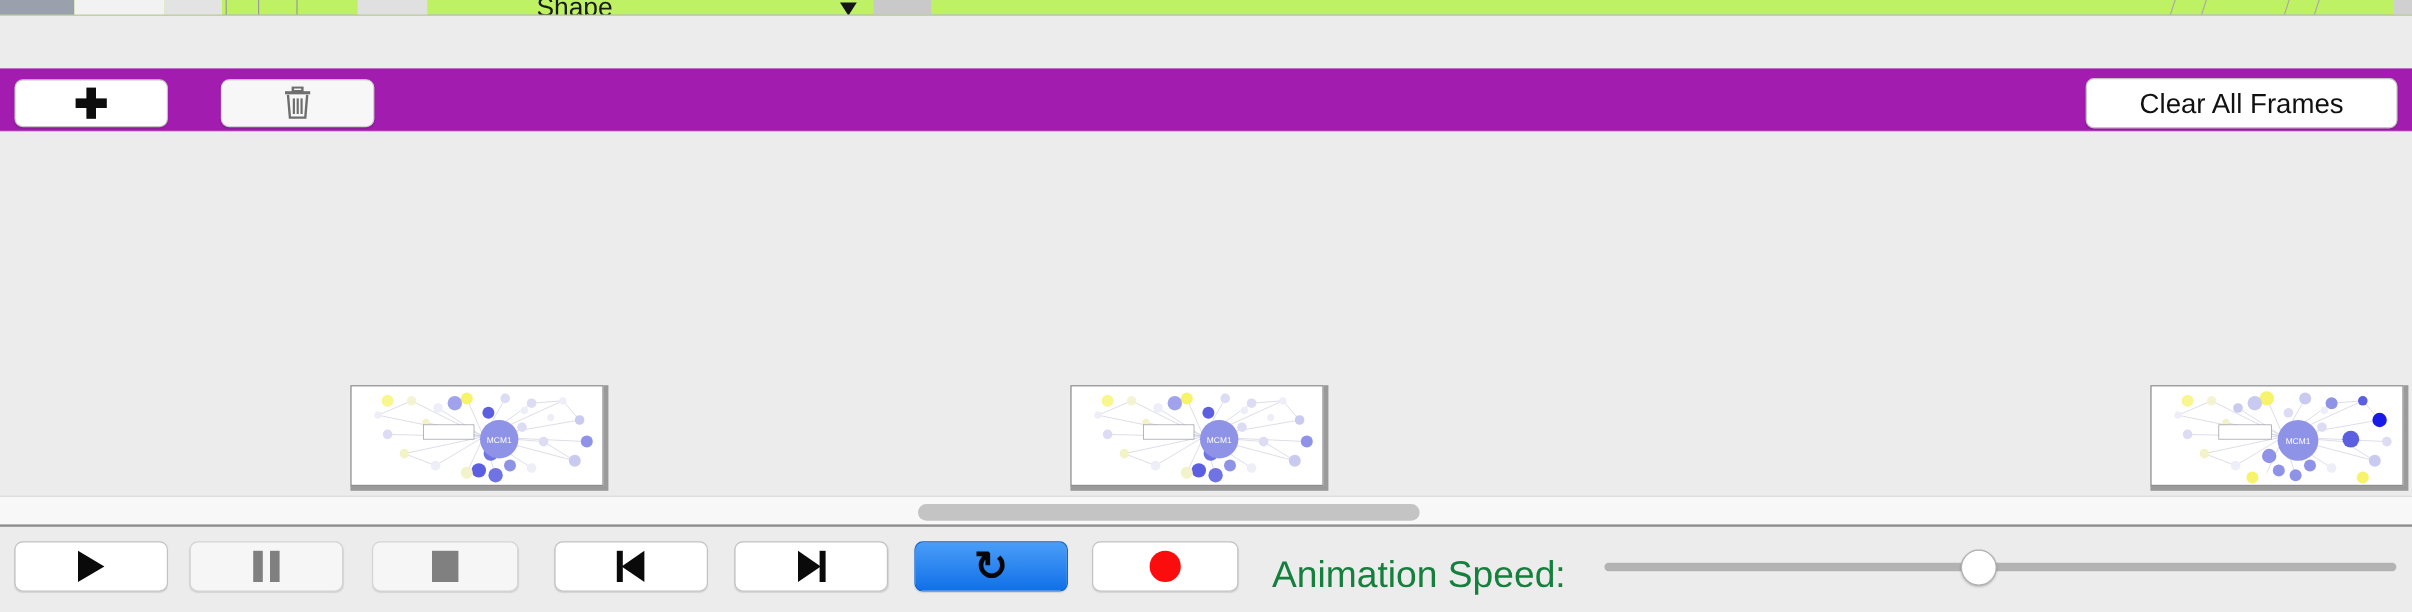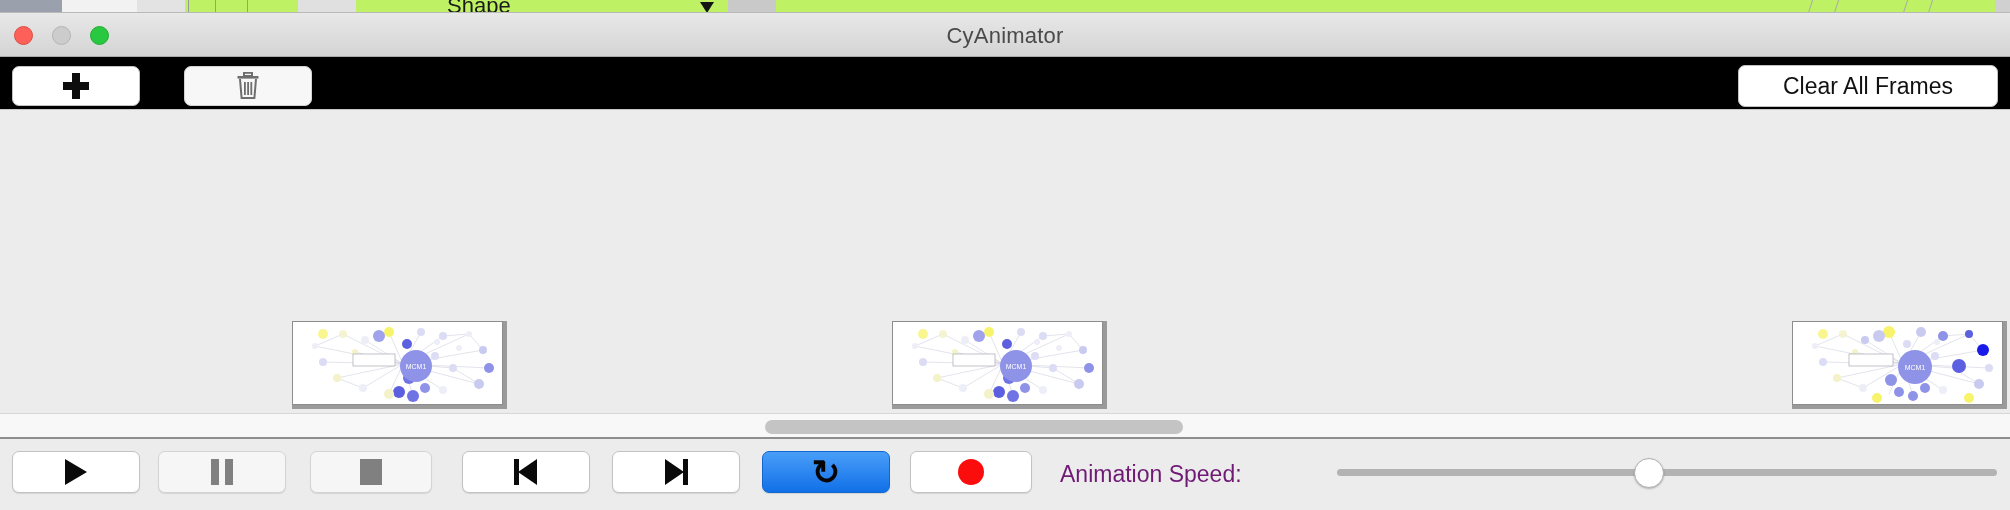--- a/index.html
+++ b/index.html
@@ -55,21 +55,21 @@
   .window-title {
     position: absolute; left: 0; right: 0; top: 10px;
     text-align: center; font-size: 22px; color: #4a4a4a;
     letter-spacing: .2px;
   }
 
   
   .toolbar {
     position: absolute; left: 0; top: 57px;
     width: 2010px; height: 53px;
-    background: #000000;
+    background: #a21caf;
     border-bottom: 1px solid #c6c6c6;
   }
   .btn {
     position: absolute;
     background: #ffffff;
     border: 1px solid #c2c2c2;
     border-radius: 7px;
     box-shadow: 0 1px 1px rgba(0,0,0,.10);
     display: flex; align-items: center; justify-content: center;
     cursor: default;
@@ -176,21 +176,21 @@
   .ico-next:after {
     content:""; position:absolute; right:4px; top:0; width:0; height:0;
     border-left: 19px solid #0a0a0a;
     border-top: 13px solid transparent; border-bottom: 13px solid transparent;
   }
   .ico-loop { font-size: 34px; line-height: 30px; color: #060606; font-weight: 700; }
   .ico-rec { width: 26px; height: 26px; border-radius: 50%; background: #fc0d0d; }
 
   .speed-label {
     position: absolute; left: 1060px; top: 20px;
-    font-size: 23px; color: #701a75; white-space: nowrap; text-align: right;
+    font-size: 31px; color: #15803d; white-space: nowrap; text-align: right;
   }
   .slider-track {
     position: absolute; left: 1337px; top: 28px;
     width: 660px; height: 7px; background: #b3b3b3; border-radius: 4px;
   }
   .slider-thumb {
     position: absolute; left: 1634px; top: 17px;
     width: 30px; height: 30px; border-radius: 50%;
     background: #ffffff; border: 1px solid #b0b0b0;
     box-shadow: 0 1px 2px rgba(0,0,0,.25);
@@ -212,26 +212,20 @@
     <div class="bg-tri" style="left:700px;"></div>
     <div class="bg-chunk" style="left:728px;width:48px;background:#c9c9c9;"></div>
     <div class="bg-slash" style="left:1810px;"></div>
     <div class="bg-slash" style="left:1836px;"></div>
     <div class="bg-slash" style="left:1905px;"></div>
     <div class="bg-slash" style="left:1930px;"></div>
     <div class="bg-chunk" style="left:1995px;width:15px;background:#d0d0d0;"></div>
     <span class="bg-shape-text">Shape</span>
   </div>
 
-  <div class="titlebar">
-    <div class="traffic tl-close"></div>
-    <div class="traffic tl-min"></div>
-    <div class="traffic tl-zoom"></div>
-    <div class="window-title">CyAnimator</div>
-  </div>
 
   <div class="toolbar">
 
     <div class="btn btn-add">
       <span class="plus-icon"></span>
     </div>
 
     <div class="btn btn-del disabled">
       <svg width="24" height="28" viewBox="0 0 24 28">
         <rect x="1.5" y="4" width="21" height="2.6" fill="#6e6e6e"></rect>

